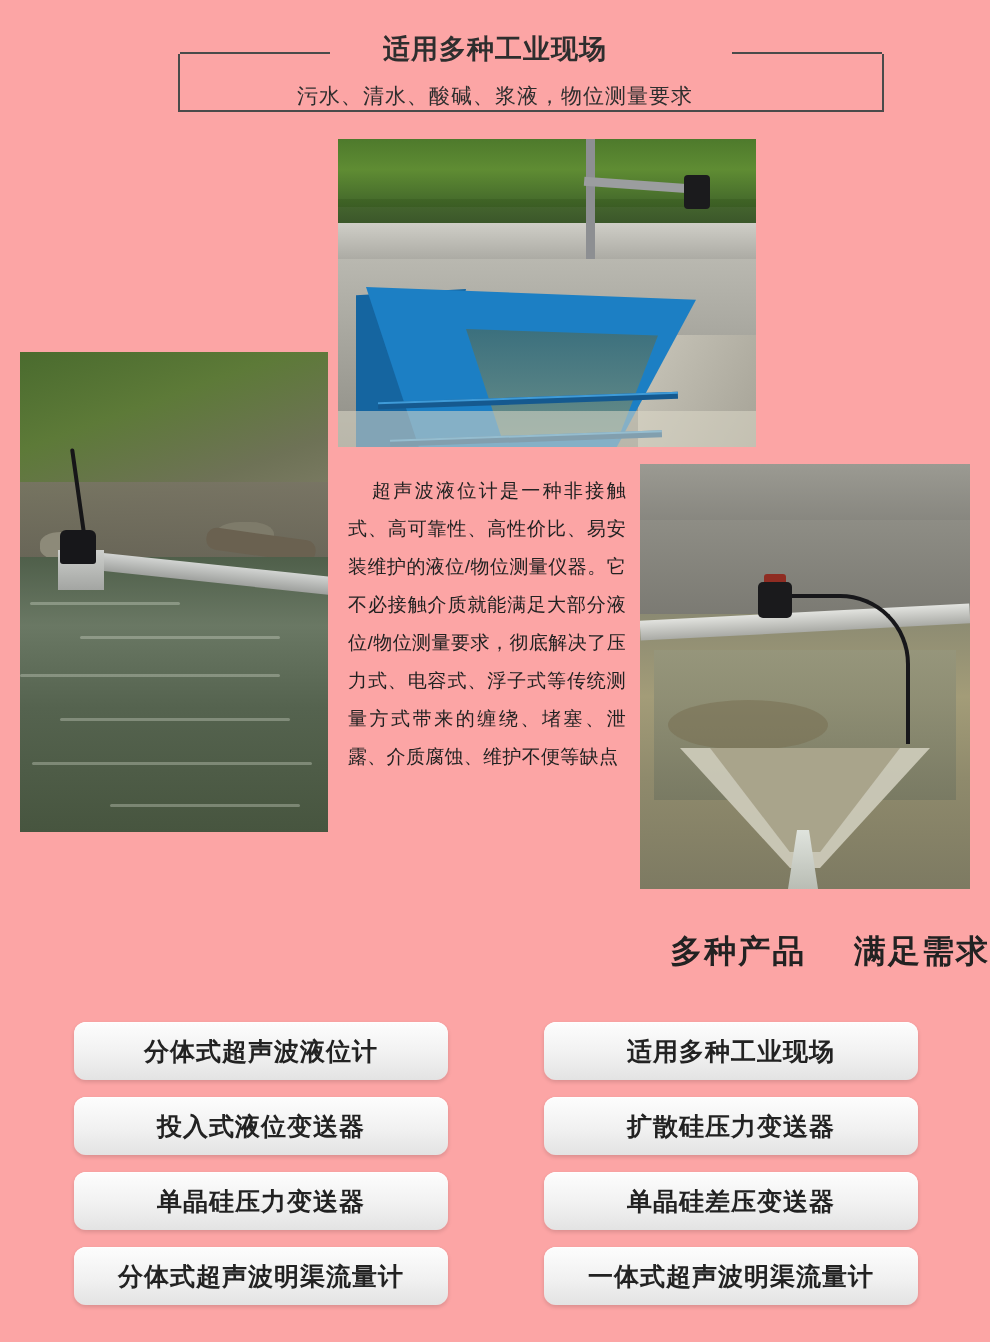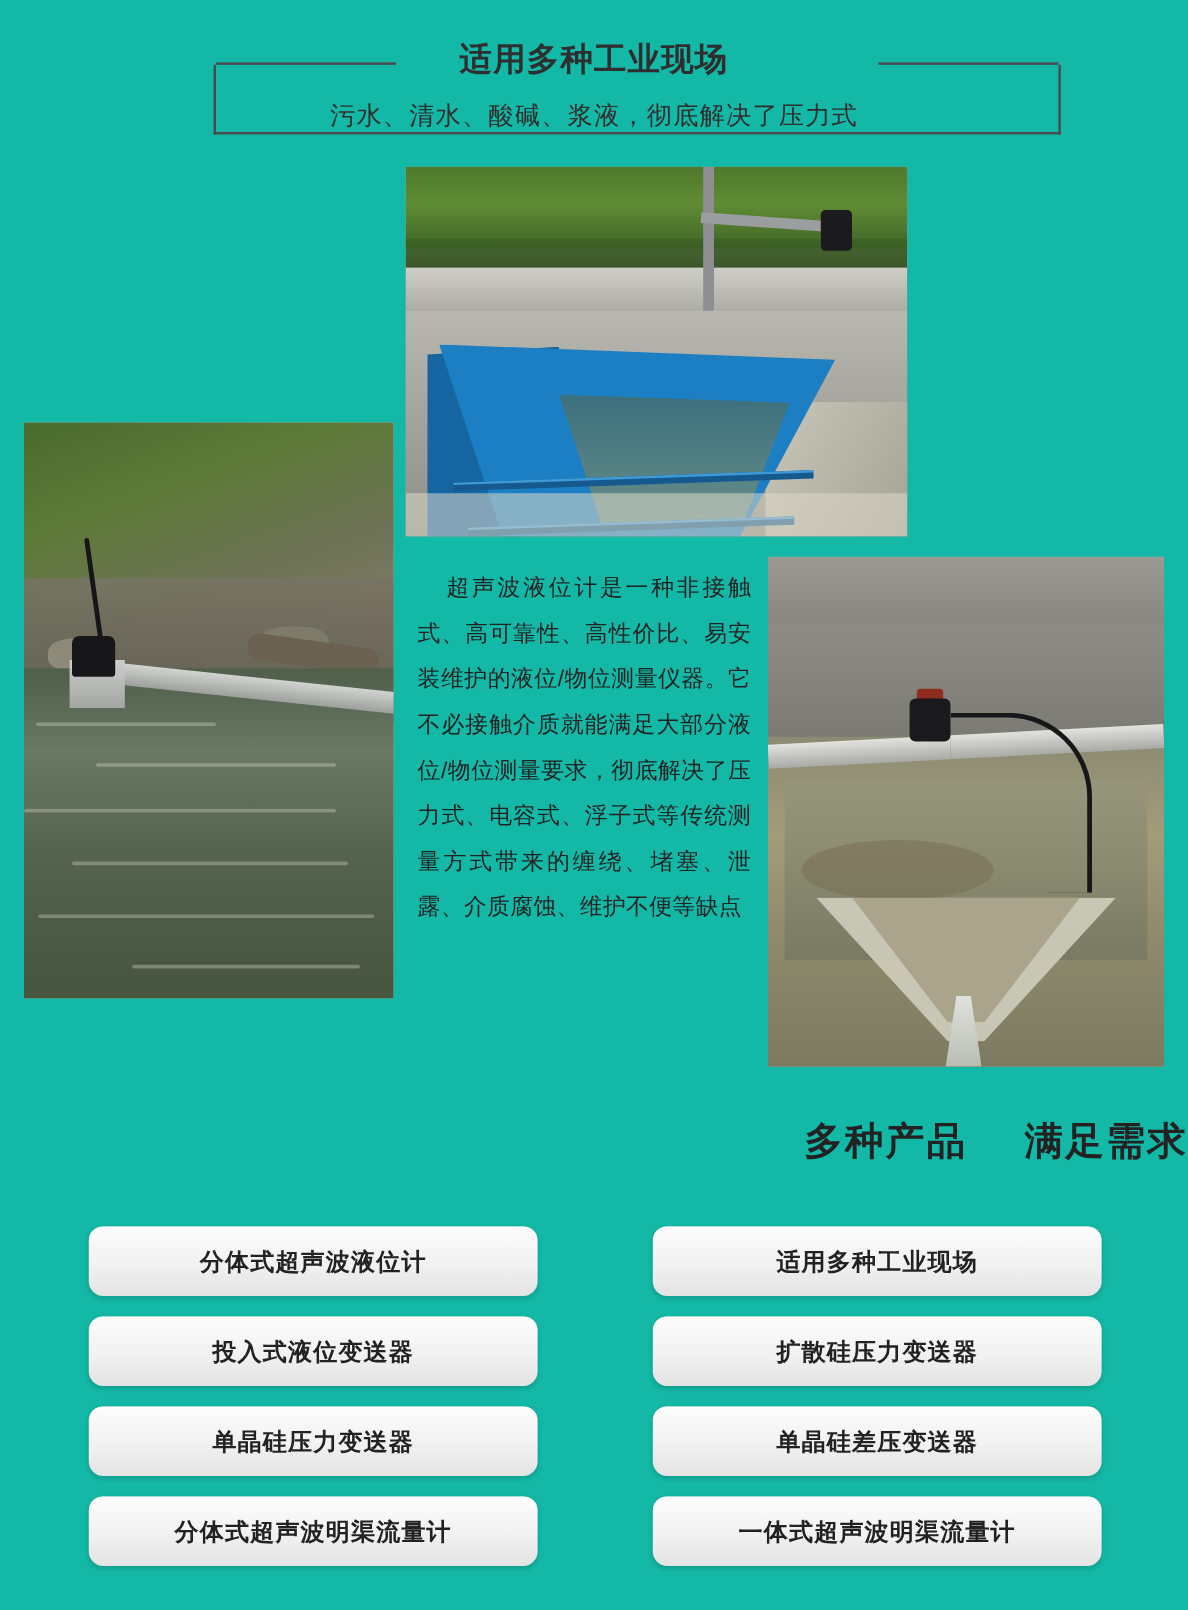--- a/index.html
+++ b/index.html
@@ -5,21 +5,21 @@
   * { box-sizing: border-box; }
   html, body {
     margin: 0; padding: 0;
     background: #e9e9e9;
     font-family: "Liberation Sans", "DejaVu Sans", sans-serif;
   }
   #page {
     position: relative;
     width: 990px;
     height: 1342px;
-    background: #14b8a6;
+    background: #fca5a5;
     overflow: hidden;
   }
 
   
   .header {
     position: absolute;
     left: 0; top: 0;
     width: 990px;
     height: 126px;
   }
@@ -310,36 +310,36 @@
     row-gap: 17px;
   }
   .pill {
     height: 58px;
     border-radius: 12px;
     background: linear-gradient(180deg,#fdfdfd 0%,#f1f1f1 55%,#e3e3e3 100%);
     box-shadow: 0 2px 4px rgba(0,0,0,.14), inset 0 1px 0 #ffffff;
     display: flex;
     align-items: center;
     justify-content: center;
-    font-size: 20px;
+    font-size: 25px;
     font-weight: bold;
     color: #222;
     letter-spacing: 1px;
     cursor: pointer;
   }
 </style>
 </head>
 <body>
 
 <div id="page">
 
   <div class="header">
     <div class="header-frame"></div>
     <div class="header-title">适用多种工业现场</div>
-    <div class="header-sub">污水、清水、酸碱、浆液，彻底解决了压力式</div>
+    <div class="header-sub">污水、清水、酸碱、浆液，物位测量要求</div>
   </div>
 
   <div class="photo" id="photo-weir">
     <div class="grass"></div>
     <div class="grass2"></div>
     <div class="wall-top"></div>
     <div class="wall-face"></div>
     <div class="concrete-strip"></div>
     <div class="blue-left"></div>
     <div class="blue-trap"></div>

